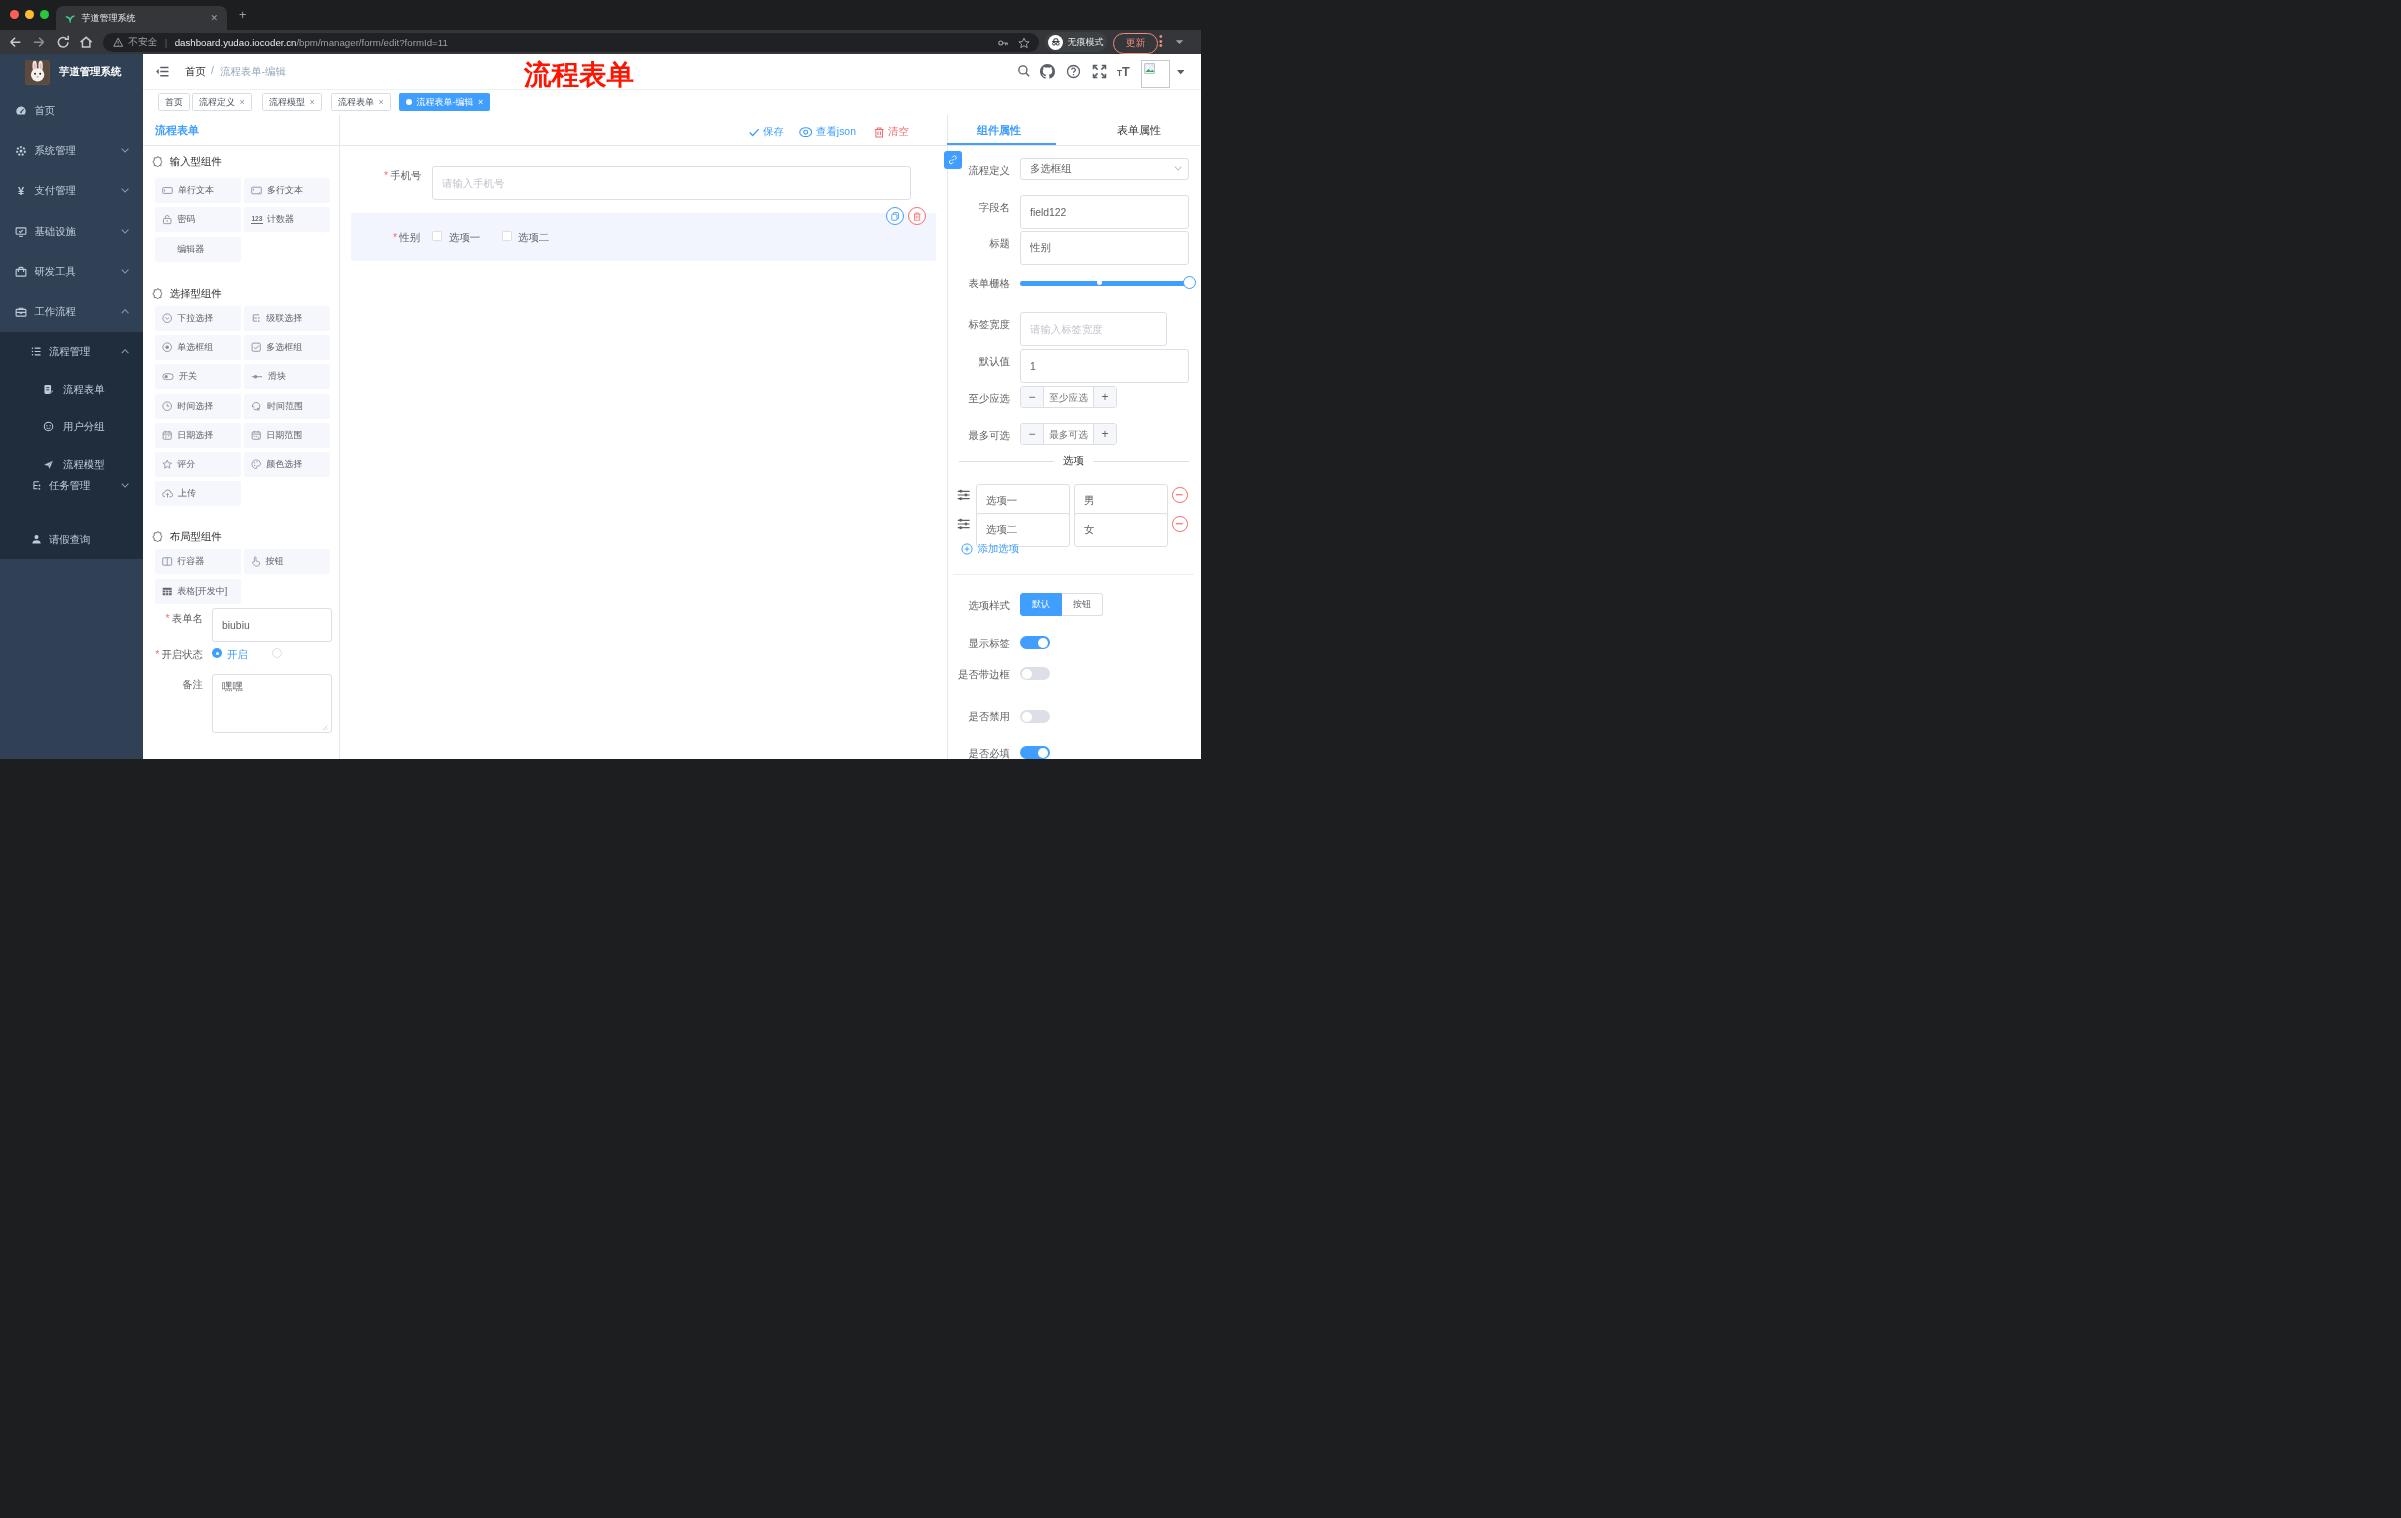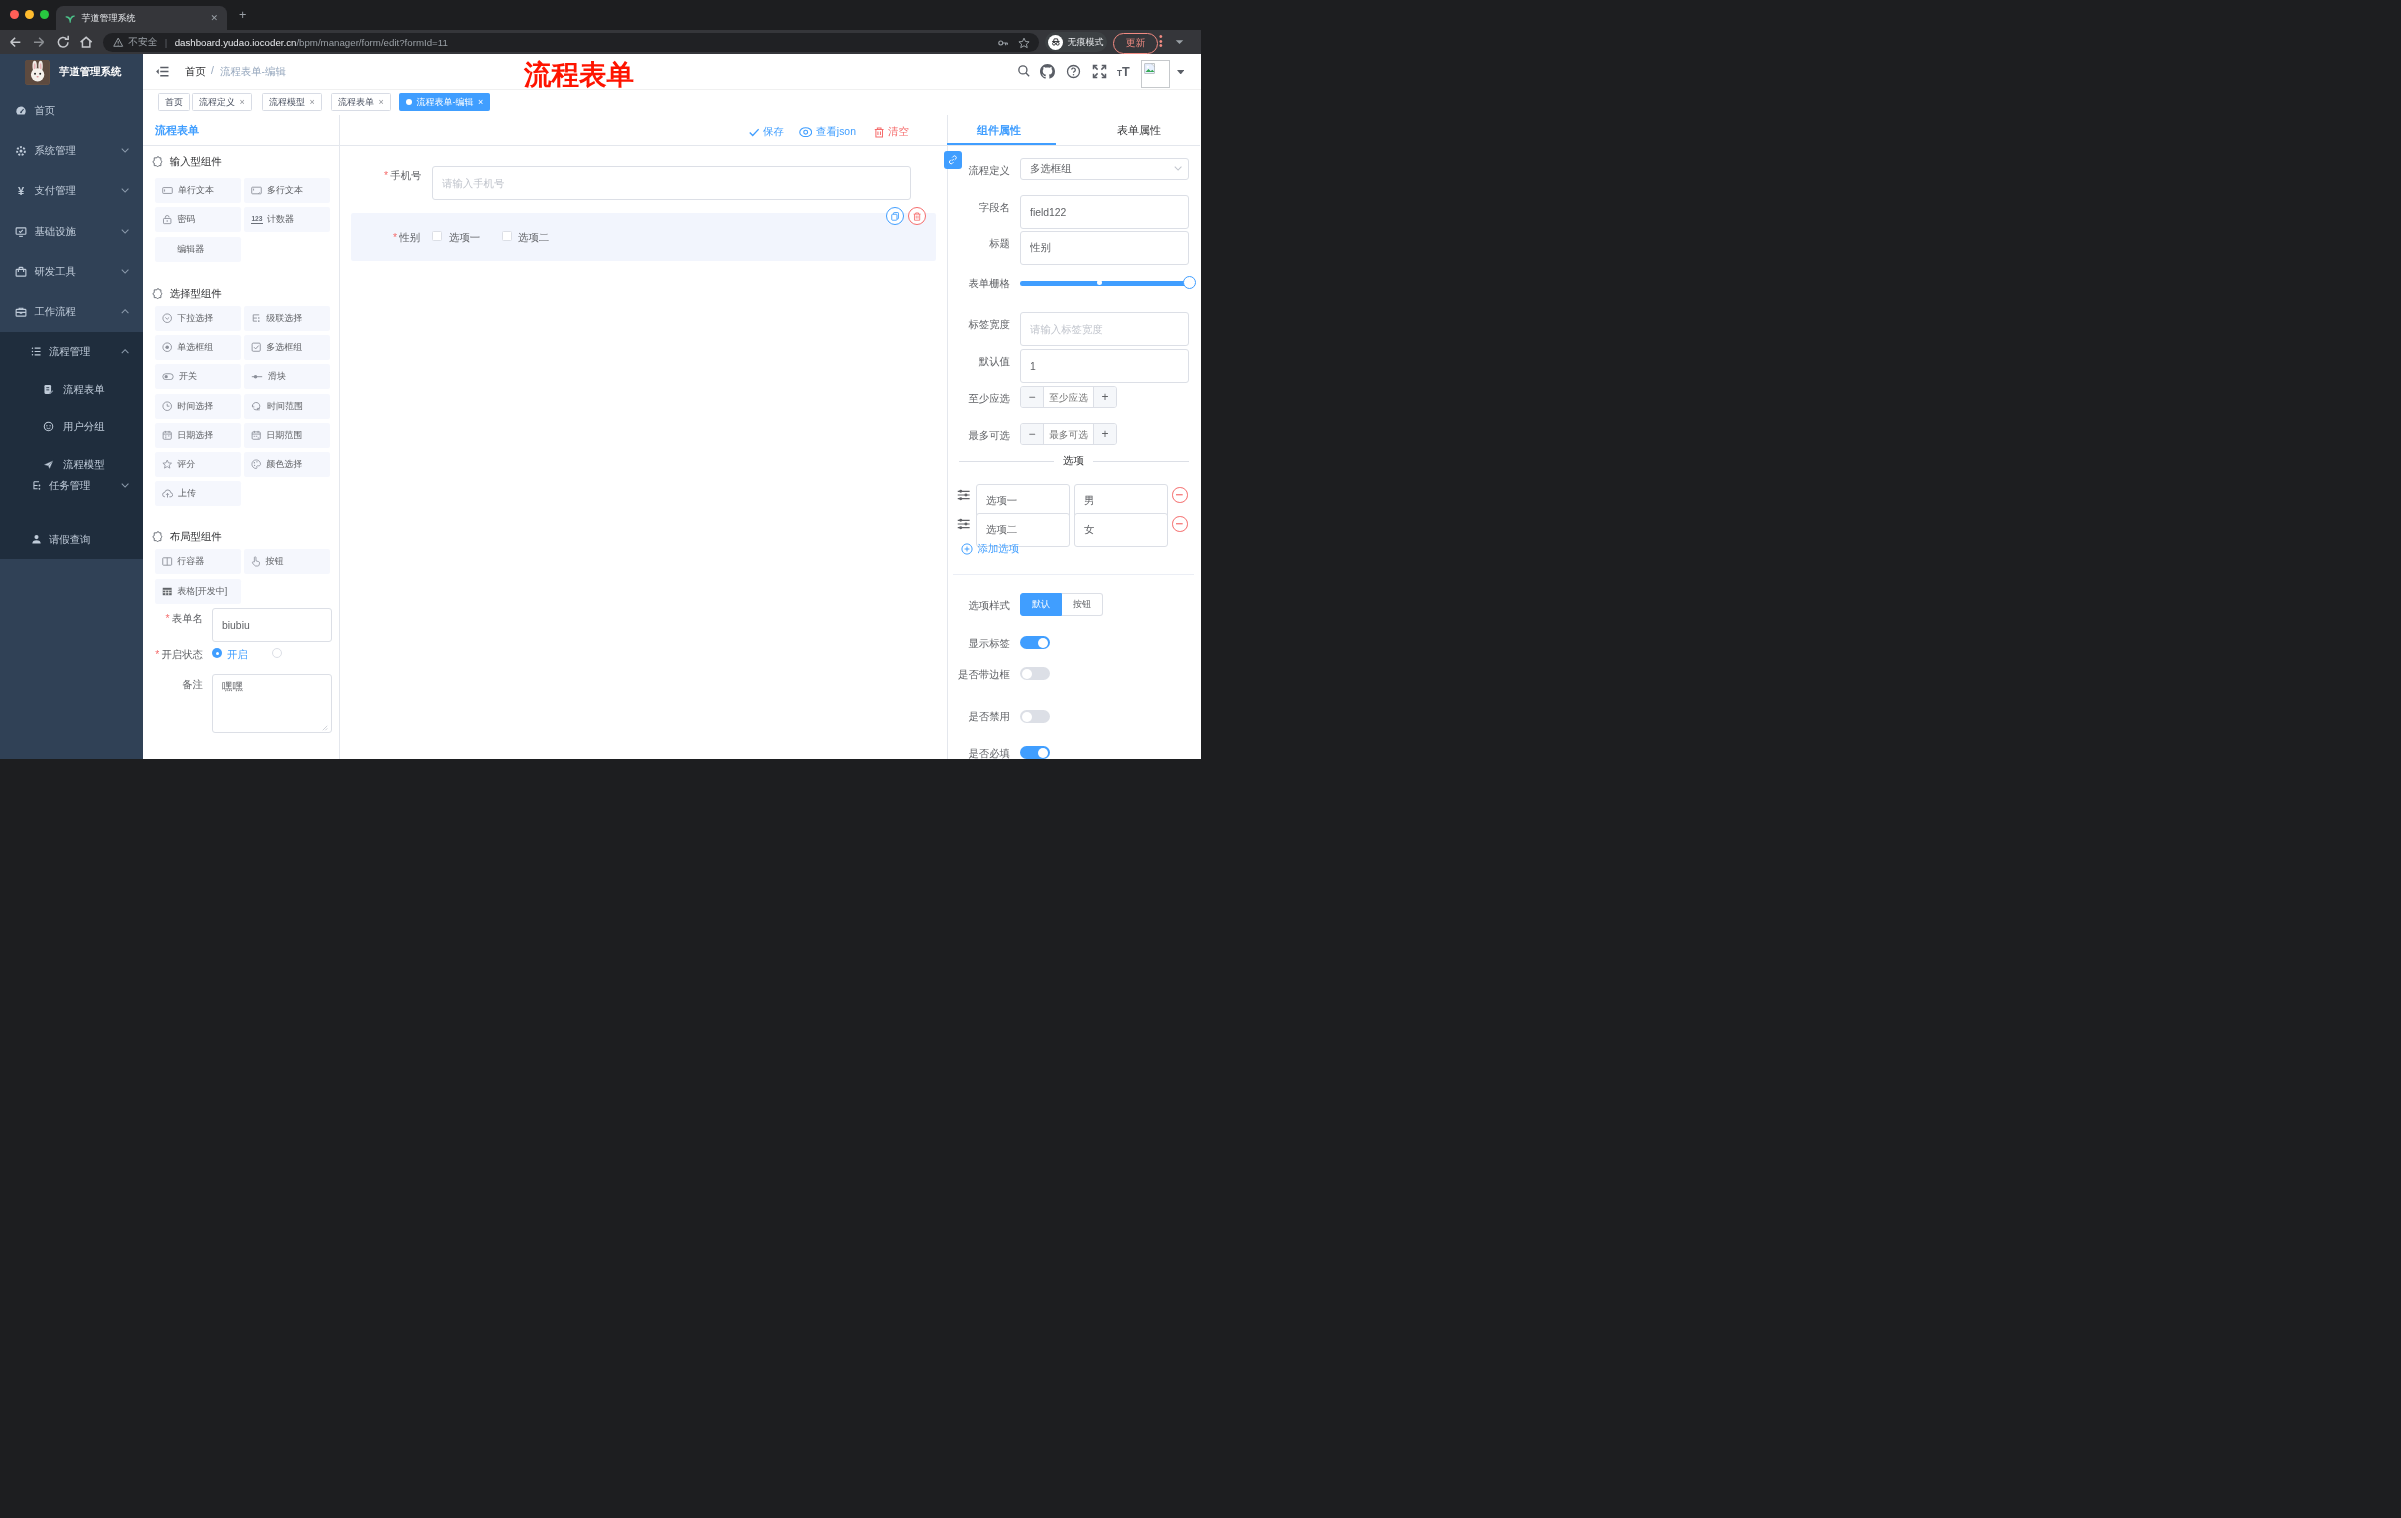--- a/index.html
+++ b/index.html
@@ -651,21 +651,21 @@
 
 <div class="plabel" style="top:237px;">标题</div>
 <input class="ein" style="left: 1020px; top: 231px; width: 169px; height: 22px;" value="性别">
 
 <div class="plabel" style="top:277px;">表单栅格</div>
 <div class="abs" style="left:1020px;top:281px;width:169px;height:4.5px;border-radius:2.2px;background:#409eff;"></div>
 <div class="abs" style="left:1097px;top:280px;width:5.2px;height:5.2px;border-radius:50%;background:#fff;"></div>
 <div class="abs" style="left:1183px;top:276px;width:13.4px;height:13.4px;border-radius:50%;background:#fff;border:1.5px solid #409eff;box-sizing:border-box;"></div>
 
 <div class="plabel" style="top:318px;">标签宽度</div>
-<input class="ein" style="left: 1020px; top: 312px; width: 169px; height: 22px;" placeholder="请输入标签宽度">
+<input class="ein" style="left: 1020px; top: 312px; width: 147px; height: 22px;" placeholder="请输入标签宽度">
 
 <div class="plabel" style="top:355px;">默认值</div>
 <input class="ein" style="left: 1020px; top: 349px; width: 169px; height: 22px;" value="1">
 
 <div class="plabel" style="top:392px;">至少应选</div>
 <div class="abs" style="left:1020px;top:386px;width:97px;height:22px;border:0.7px solid #dcdfe6;border-radius:3px;box-sizing:border-box;background:#fff;display:flex;">
   <div style="width:22px;background:#f5f7fa;border-right:0.7px solid #dcdfe6;display:flex;align-items:center;justify-content:center;color:#606266;border-radius:2.2px 0 0 2.2px;">−</div>
   <input style="flex: 1 1 0%; min-width: 0px; border: none; outline: none; text-align: center; font-size: 9.7px; color: rgb(96, 98, 102); font-family: inherit;" placeholder="至少应选">
   <div style="width:22px;background:#f5f7fa;border-left:0.7px solid #dcdfe6;display:flex;align-items:center;justify-content:center;color:#606266;border-radius:0 2.2px 2.2px 0;">+</div>
 </div>

